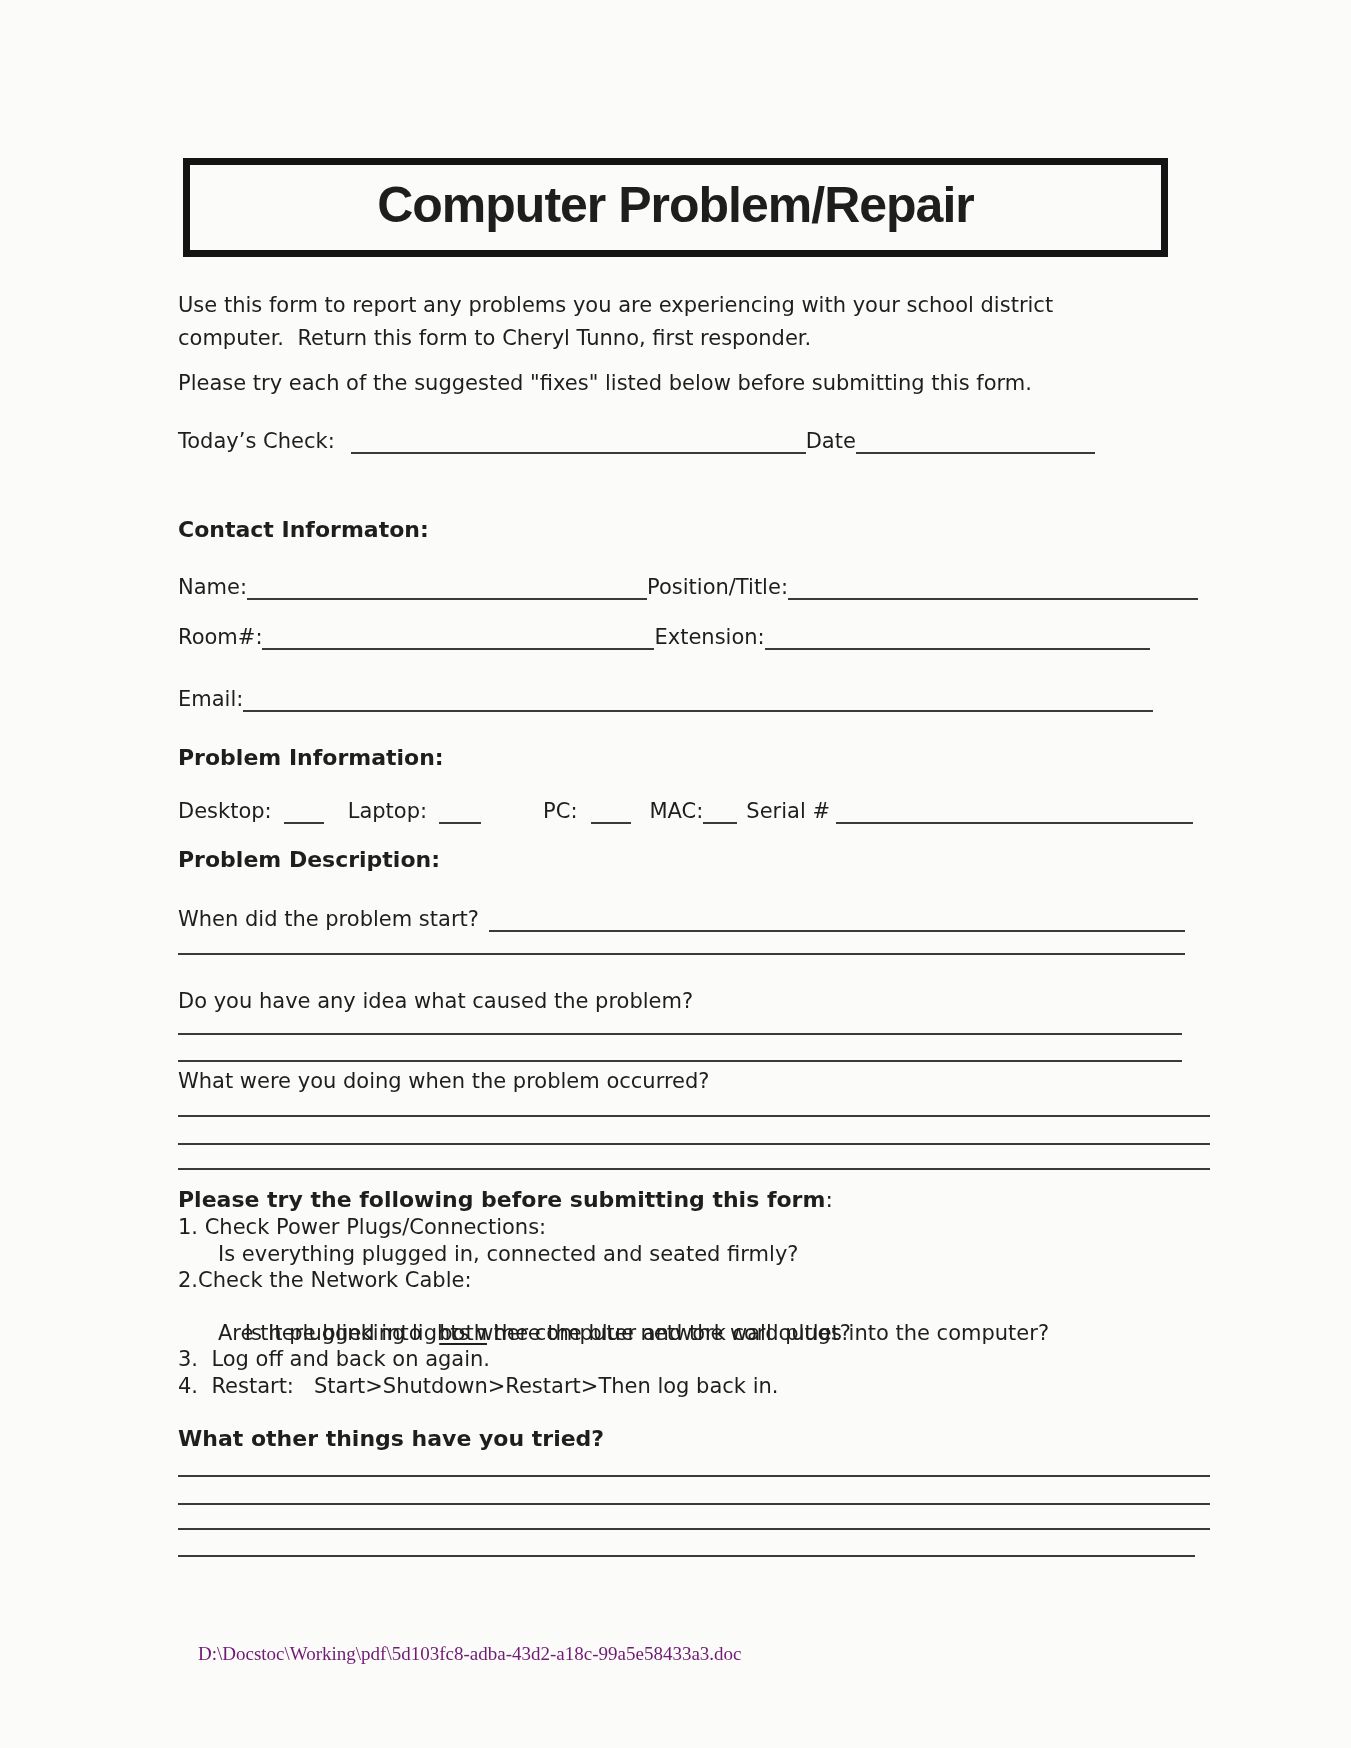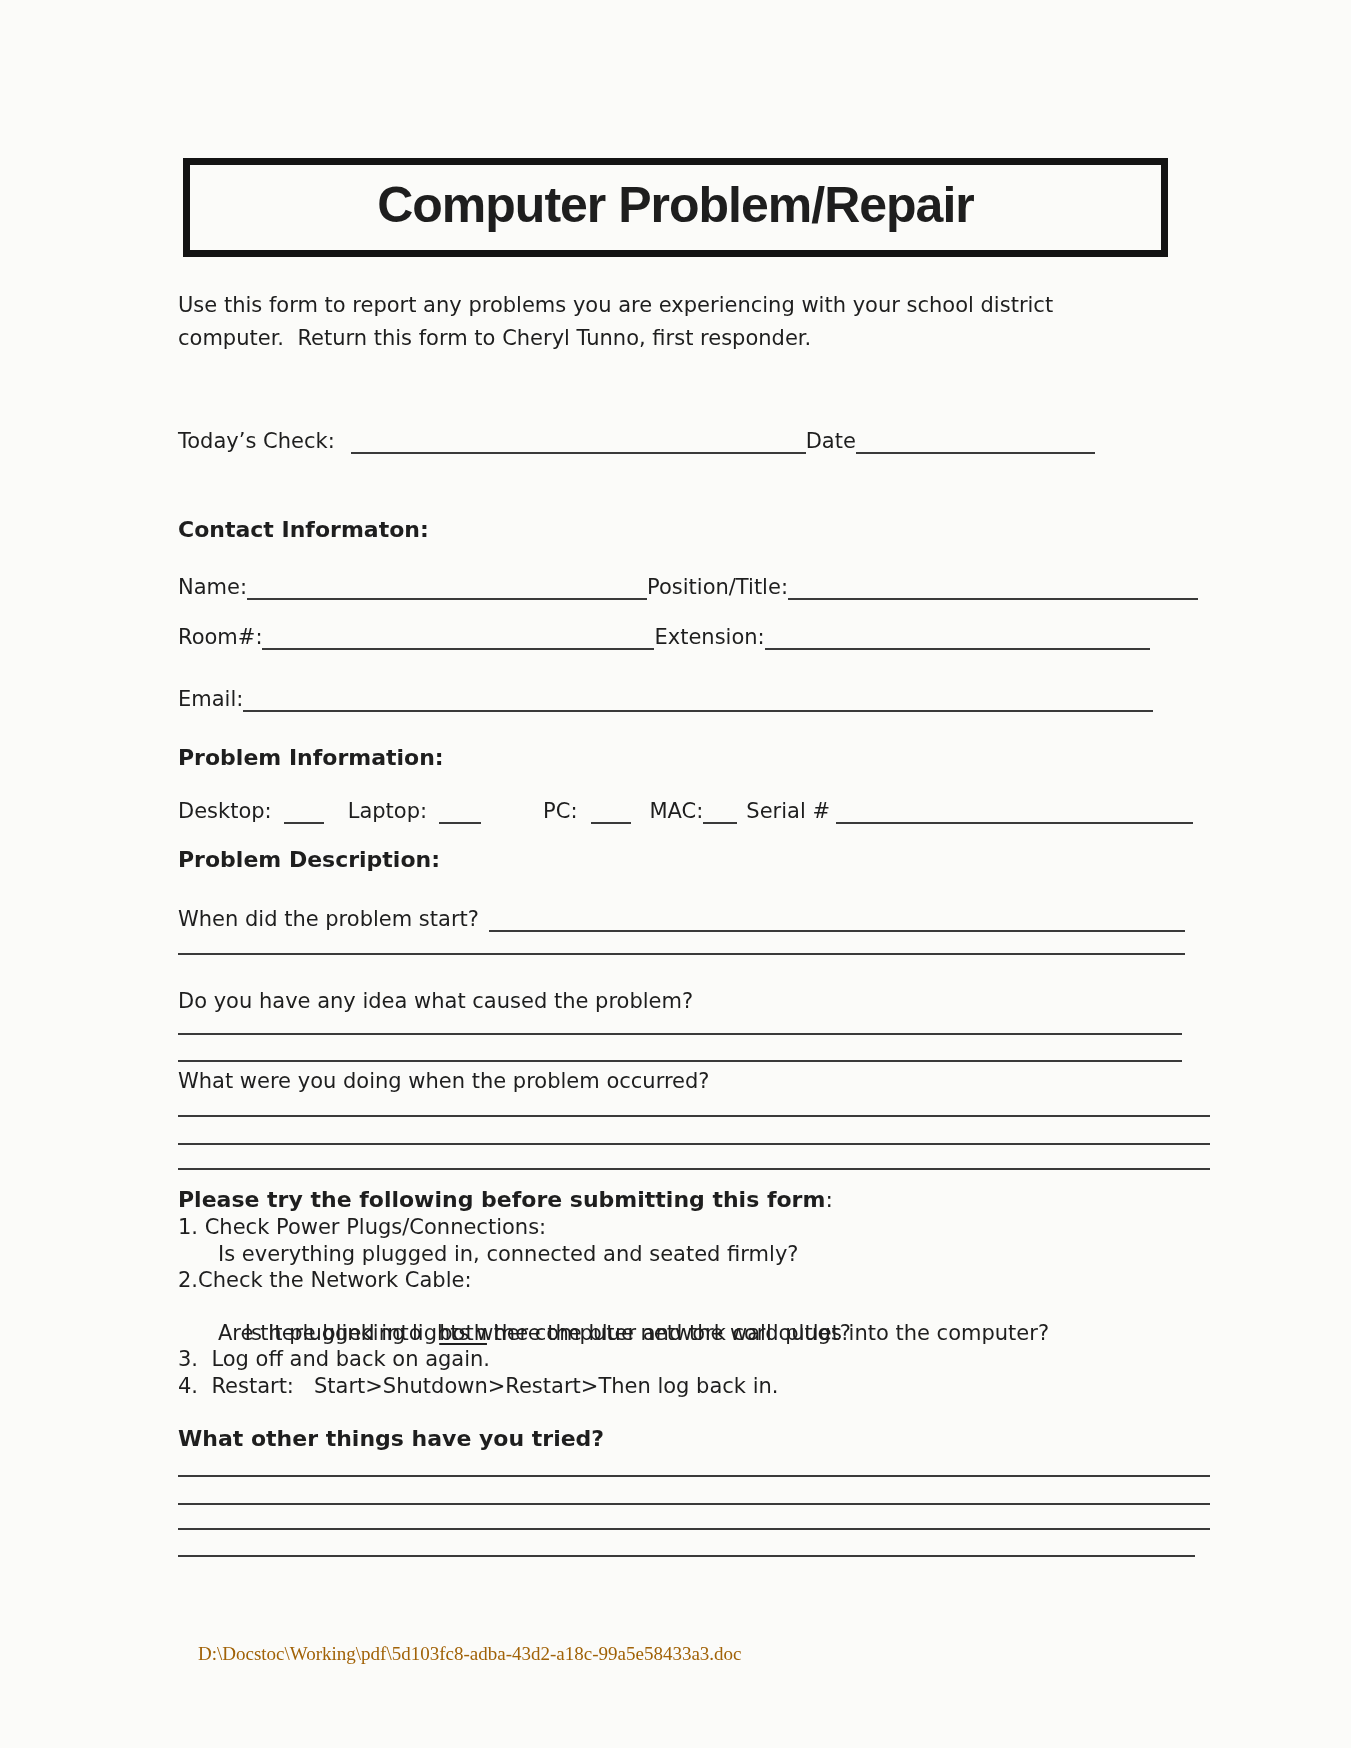--- a/index.html
+++ b/index.html
@@ -11,34 +11,35 @@
   .h22{font-size:22px;line-height:27px;}
   .row{display:flex;align-items:flex-end;}
   .blank{border-bottom:2px solid #3a3a3a;height:20px;flex:0 0 auto;}
   .fill{flex:1 1 auto;}
   .ans-line{border-top:2px solid #3a3a3a;height:0;}
   .title-box{left:183px;top:158px;width:985px;height:99px;border:7px solid #141414;
              box-sizing:border-box;display:flex;align-items:center;justify-content:center;}
   .title-text{font-family:"Liberation Sans",sans-serif;font-weight:bold;font-size:50px;
               letter-spacing:-1px;padding-bottom:6px;}
   .u{text-decoration:underline;text-decoration-thickness:2px;text-underline-offset:3px;margin-left:11px;}
-  .footer-text{font-family:"Liberation Serif",serif;font-size:19px;color:#a16207;}
+  .footer-text{font-family:"Liberation Serif",serif;font-size:19px;color:#701a75;}
   .page-edge{right:6px;top:0;width:2px;height:1748px;background:#d9d9d6;}
 </style>
 </head>
 <body>
 
 <div class="page">
 
   <div class="abs title-box">
     <span class="title-text">Computer Problem/Repair</span>
   </div>
 
   <div class="abs body-text" style="left:178px;top:292px;">Use this form to report any problems you are experiencing with your school district</div>
   <div class="abs body-text" style="left:178px;top:325px;">computer.  Return this form to Cheryl Tunno, first responder.</div>
+  <div class="abs body-text" style="left:178px;top:370px;">Please try each of the suggested "fixes" listed below before submitting this form.</div>
 
   <div class="abs row body-text" style="left:178px;top:428px;width:917px;">
     <span>Today’s Check:</span>
     <span class="blank" style="width:455px;margin-left:16px;"></span>
     <span>Date</span>
     <span class="blank fill"></span>
   </div>
 
   <div class="abs heading h22" style="left:178px;top:516px;">Contact Informaton:</div>
 

